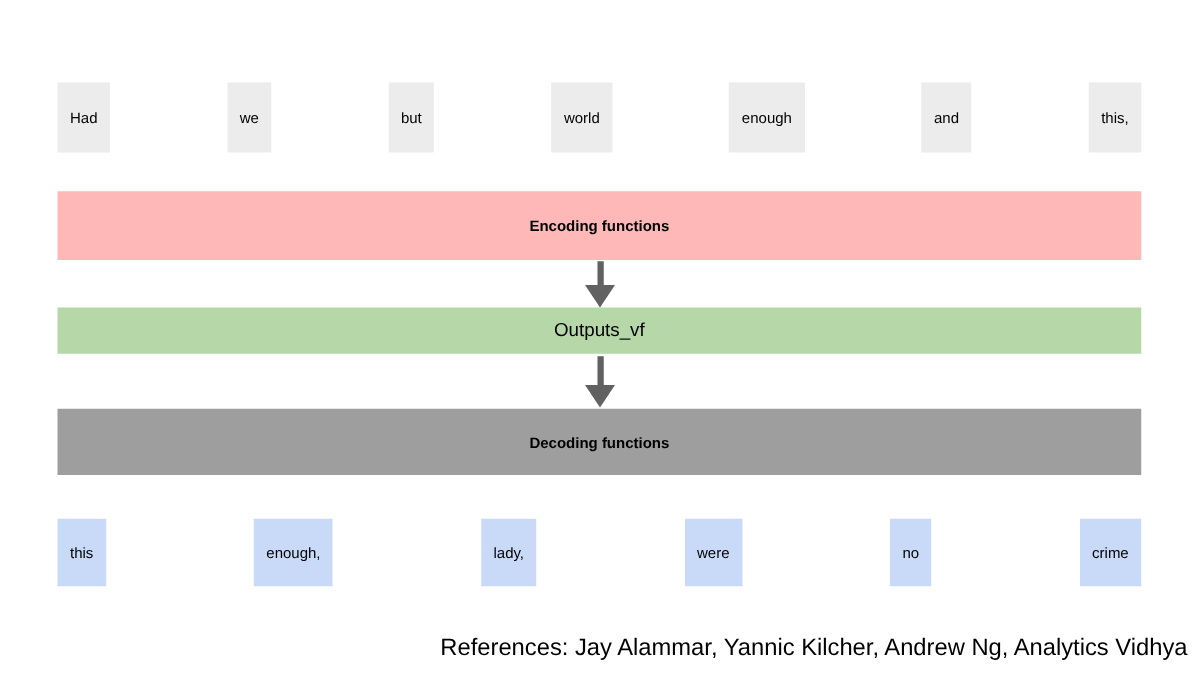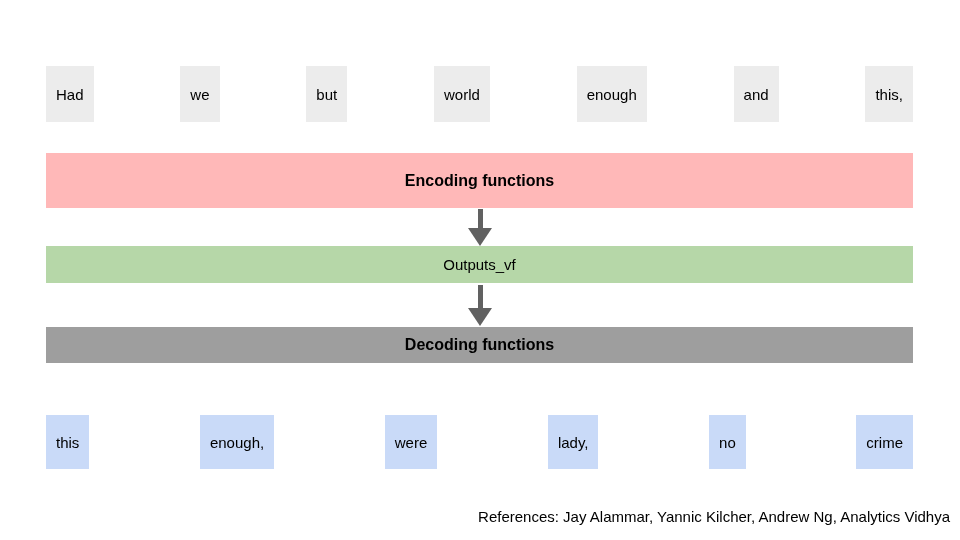--- a/index.html
+++ b/index.html
@@ -21,39 +21,39 @@
     display: flex;
     justify-content: space-between;
     align-items: stretch;
   }
   .token-row.top    { top: 66px;  height: 56px; }
   .token-row.bottom { top: 415px; height: 54px; }
   .token {
     display: flex;
     align-items: center;
     padding: 0 10px;
-    font-size: 15px;
+    font-size: 12px;
     white-space: nowrap;
   }
   .token-row.top .token    { background: var(--input-token-bg, #ececec); }
   .token-row.bottom .token { background: var(--output-token-bg, #c9daf8); }
 
   
   .bar {
     position: absolute;
     left: 46px;
     width: 867px;
     display: flex;
     align-items: center;
     justify-content: center;
-    font-size: 16px;
+    font-size: 12px;
   }
   .bar.encoder { top: 153px; height: 55px; background: var(--encoder-bg, #ffb8b8); font-weight: bold; }
   .bar.outputs { top: 246px; height: 37px; background: var(--outputs-bg, #b6d7a8); font-size: 15px; text-align: center; }
-  .bar.decoder { top: 327px; height: 36px; background: var(--decoder-bg, #9e9e9e); font-weight: bold; }
+  .bar.decoder { top: 327px; height: 53px; background: var(--decoder-bg, #9e9e9e); font-weight: bold; }
 
   
   .arrow {
     position: absolute;
     left: 480px;
     transform: translateX(-50%);
     display: flex;
     flex-direction: column;
     align-items: center;
   }
@@ -67,21 +67,21 @@
   .arrow.a1 { top: 209px; }
   .arrow.a1 .stem { height: 19px; }
   .arrow.a2 { top: 285px; }
   .arrow.a2 .stem { height: 23px; }
 
   
   .references {
     position: absolute;
     right: 10px;
     top: 508px;
-    font-size: 15px;
+    font-size: 19px;
     white-space: nowrap;
   }
 </style>
 </head>
 <body>
 
 <div class="canvas">
 
   <div class="token-row top">
       <div class="token">Had</div>
@@ -111,21 +111,21 @@
     <div class="head"></div>
   </div>
 
   <div class="bar decoder">
     <span>Decoding functions</span>
   </div>
 
   <div class="token-row bottom">
       <div class="token">this</div>
       <div class="token">enough,</div>
+      <div class="token">lady,</div>
       <div class="token">were</div>
-      <div class="token">lady,</div>
       <div class="token">no</div>
       <div class="token">crime</div>
     </div>
 
   <div class="references">References: Jay Alammar, Yannic Kilcher, Andrew Ng, Analytics Vidhya</div>
 
 </div>
 
 </body></html>

